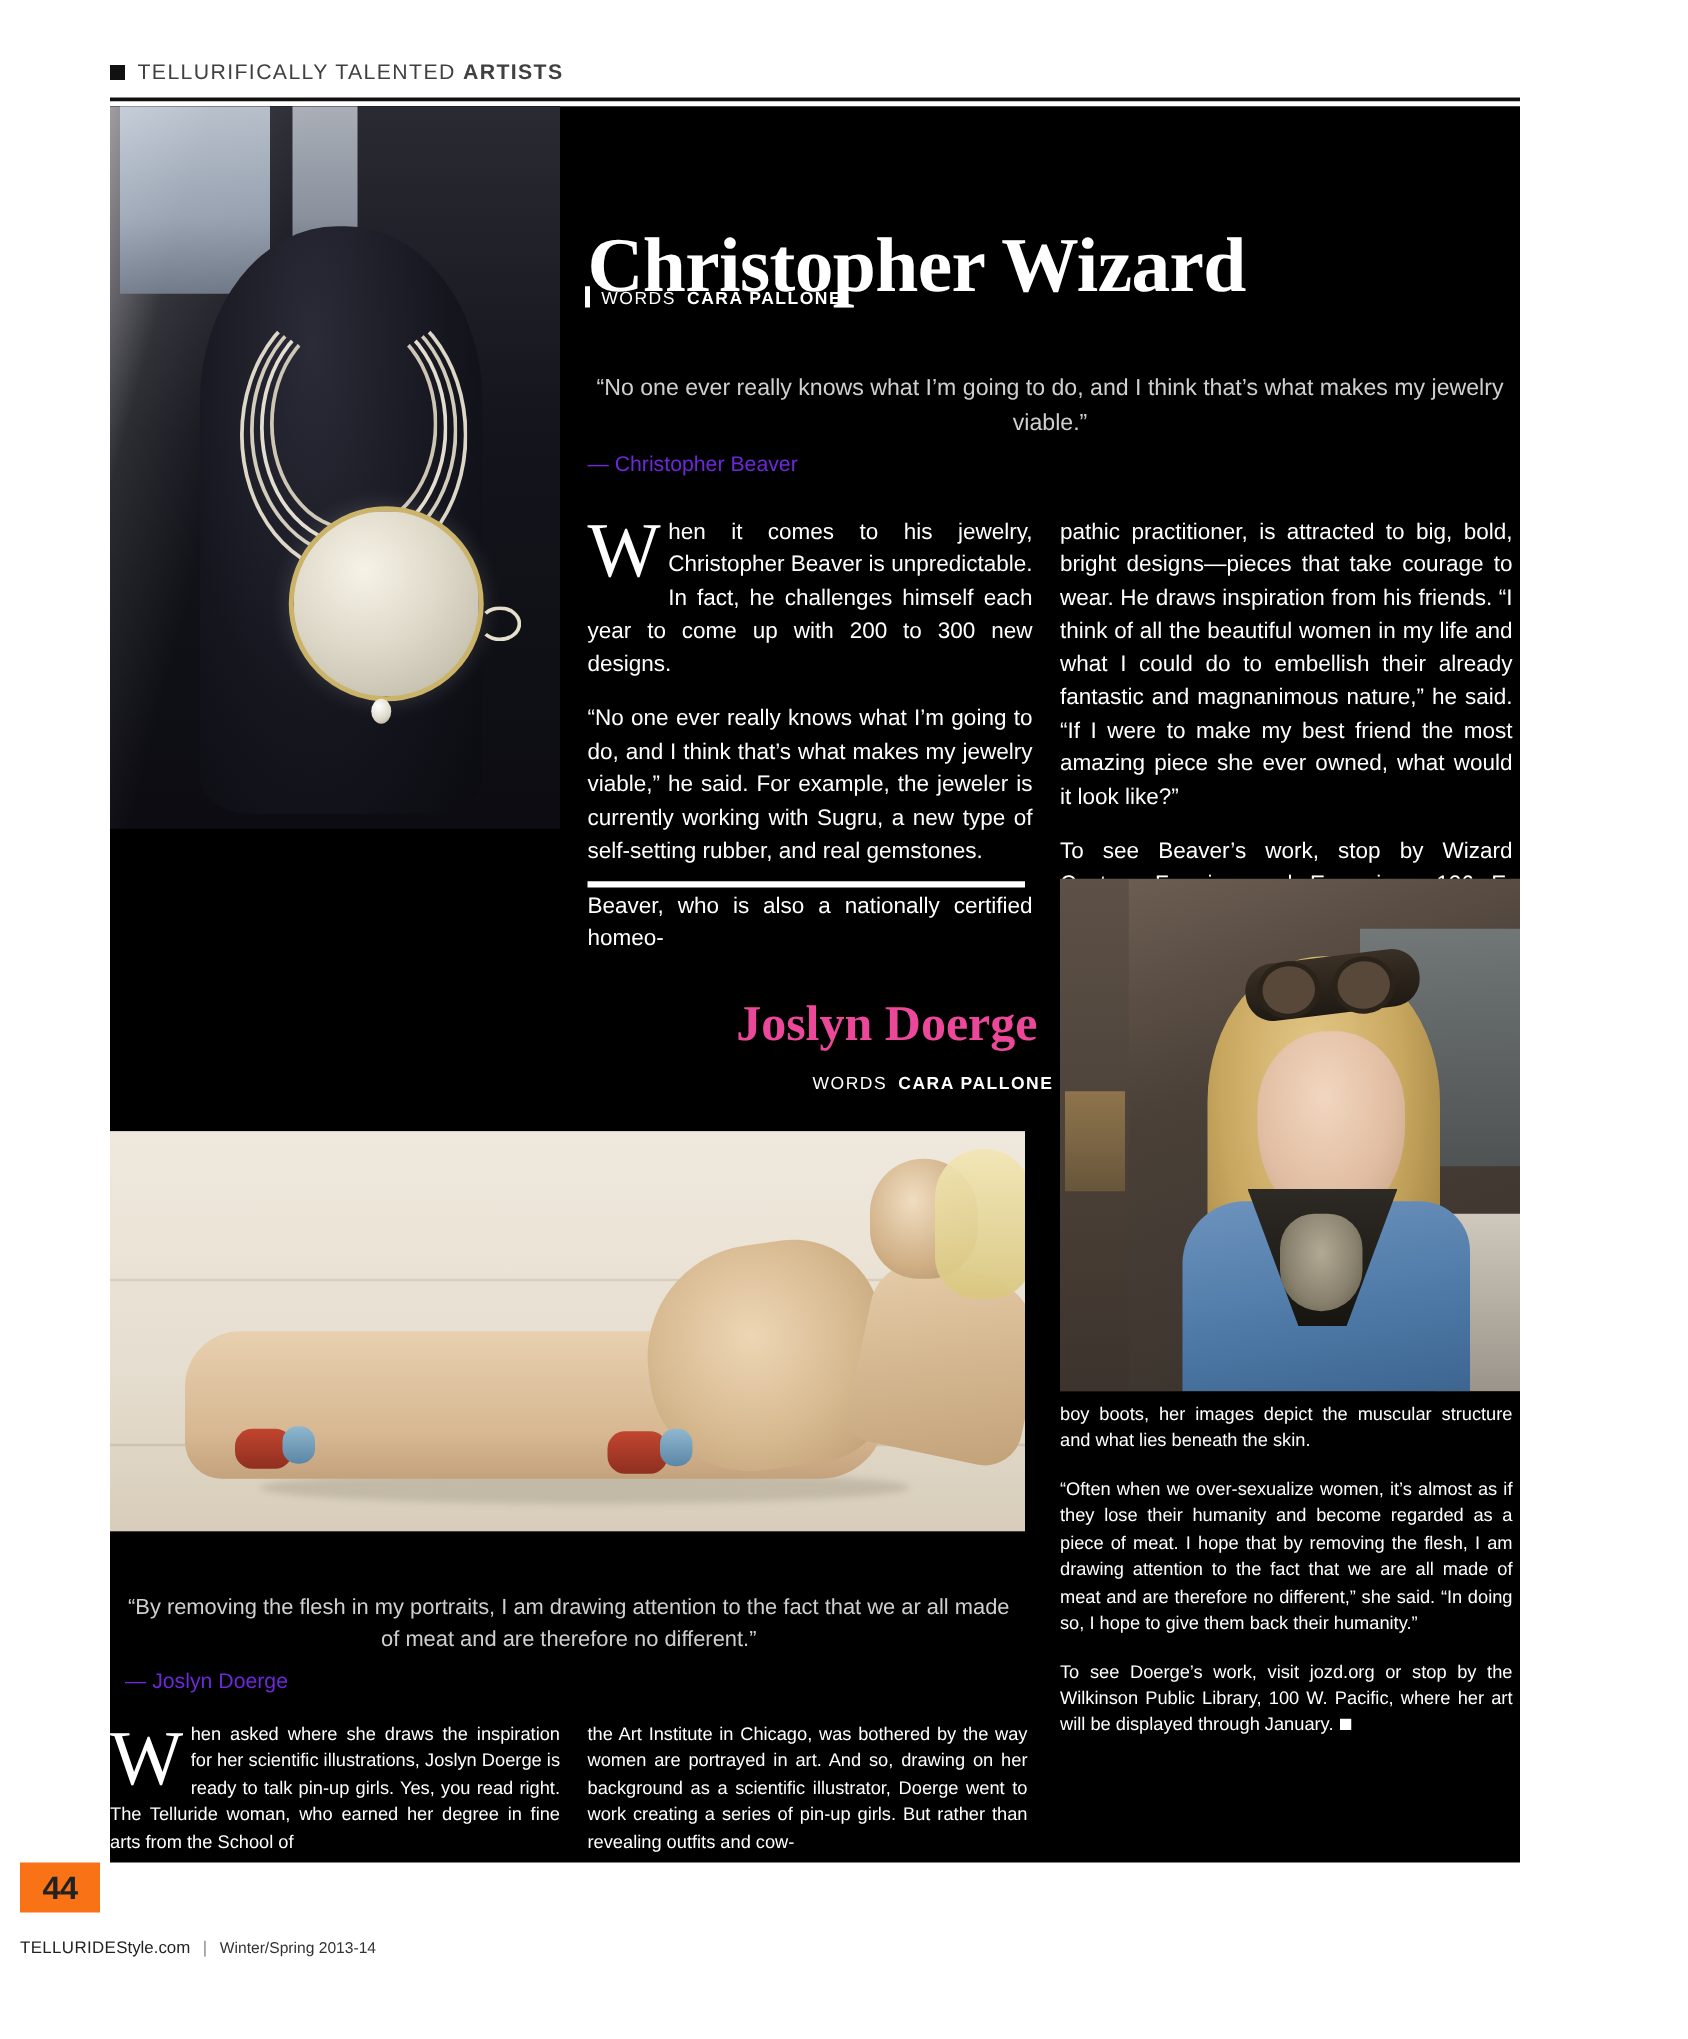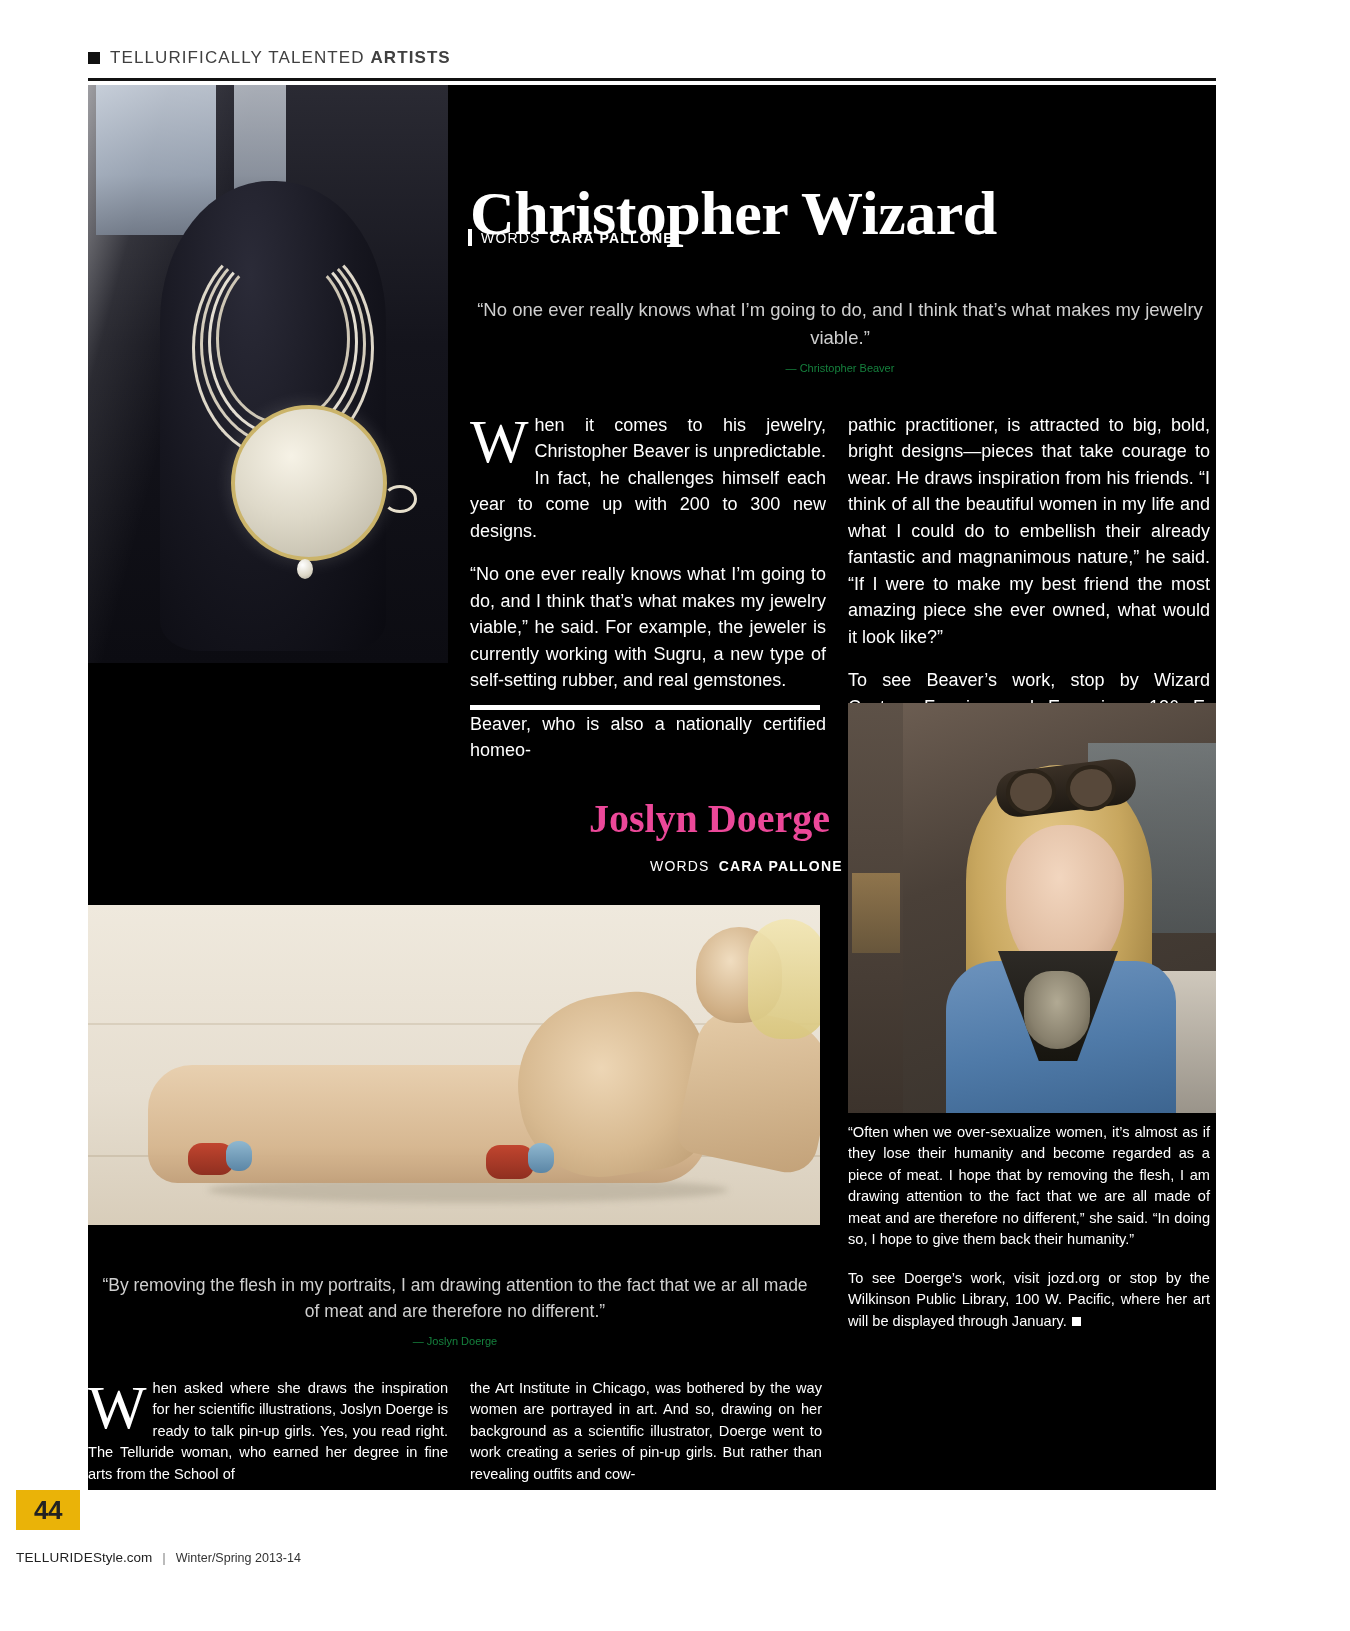--- a/index.html
+++ b/index.html
@@ -153,23 +153,22 @@
   .pullquote {
     position: absolute;
     color: #cfcfcf;
     font-size: 18.5px;
     line-height: 1.5;
     text-align: center;
   }
   .art1-quote { left: 470px; top: 296px; width: 740px; }
   .quote-attr {
     position: absolute;
-    color: #15803d;
-    font-size: 11px;
-    text-align: center;
+    color: #6d28d9;
+    font-size: 17px;
   }
   .art1-attr { left: 470px; top: 362px; width: 740px; }
 
   .col {
     position: absolute;
     color: #ffffff;
     font-size: 18px;
     line-height: 1.47;
     text-align: justify;
   }
@@ -313,21 +312,21 @@
 
   .art2-col1 { left: 88px; top: 1378px; width: 360px; font-size: 14.6px; }
   .art2-col2 { left: 470px; top: 1378px; width: 352px; font-size: 14.6px; }
   .art2-col3 { left: 848px; top: 1122px; width: 362px; font-size: 14.6px; }
 
   
   .page-number-box {
     position: absolute;
     left: 16px; top: 1490px;
     width: 64px; height: 40px;
-    background: #eab308;
+    background: #f97316;
     display: flex;
     align-items: center;
     justify-content: center;
   }
   .page-number {
     font-size: 26px;
     font-weight: 700;
     color: #222;
     letter-spacing: -0.5px;
   }
@@ -438,20 +437,21 @@
 
 <div class="col art2-col1">
   <p class="dropcap">When asked where she draws the inspiration for her scientific illustrations, Joslyn Doerge is ready to talk pin-up girls. Yes, you read right. The Telluride woman, who earned her degree in fine arts from the School of</p>
 </div>
 
 <div class="col art2-col2">
   <p>the Art Institute in Chicago, was bothered by the way women are portrayed in art. And so, drawing on her background as a scientific illustrator, Doerge went to work creating a series of pin-up girls. But rather than revealing outfits and cow-</p>
 </div>
 
 <div class="col art2-col3">
+  <p>boy boots, her images depict the muscular structure and what lies beneath the skin.</p>
   <p>“Often when we over-sexualize women, it’s almost as if they lose their humanity and become regarded as a piece of meat. I hope that by removing the flesh, I am drawing attention to the fact that we are all made of meat and are therefore no different,” she said. “In doing so, I hope to give them back their humanity.”</p>
   <p><span>To see Doerge’s work, visit jozd.org or stop by the Wilkinson Public Library, 100 W. Pacific, where her art will be displayed through January.</span><span class="endmark"></span></p>
 </div>
 
 <div class="page-number-box">
   <span class="page-number">44</span>
 </div>
 
 <div class="footer">
   <span class="brand"><b>TELLURIDE</b><span>Style.com</span></span>

